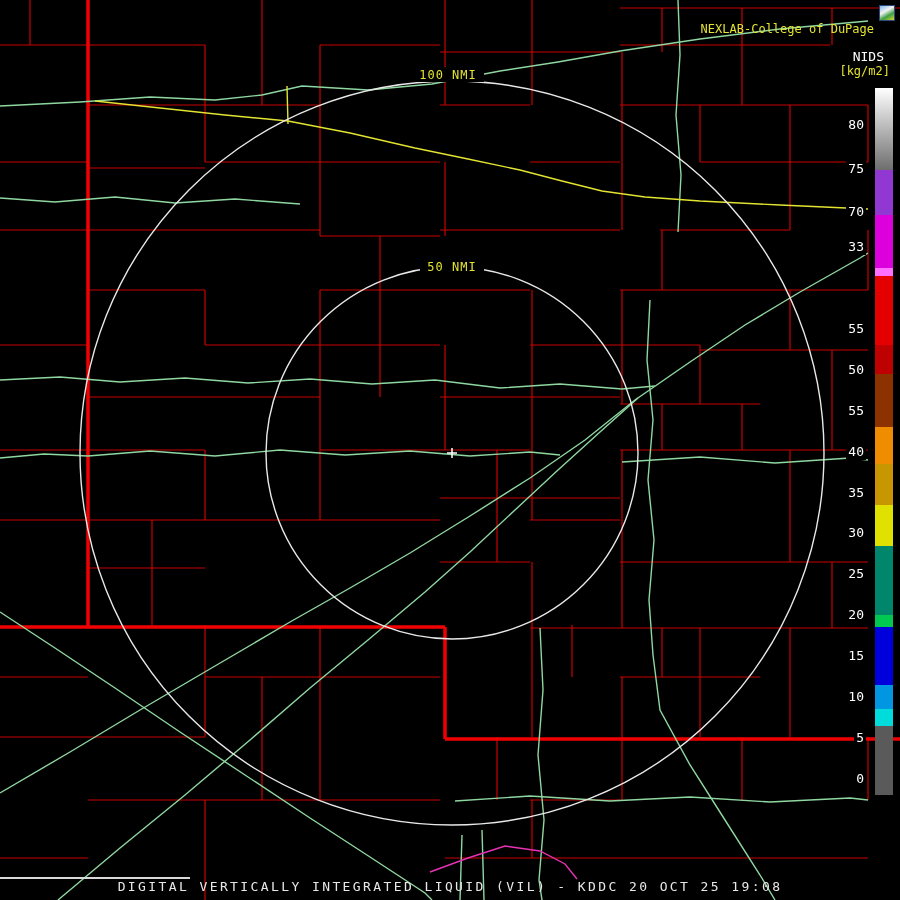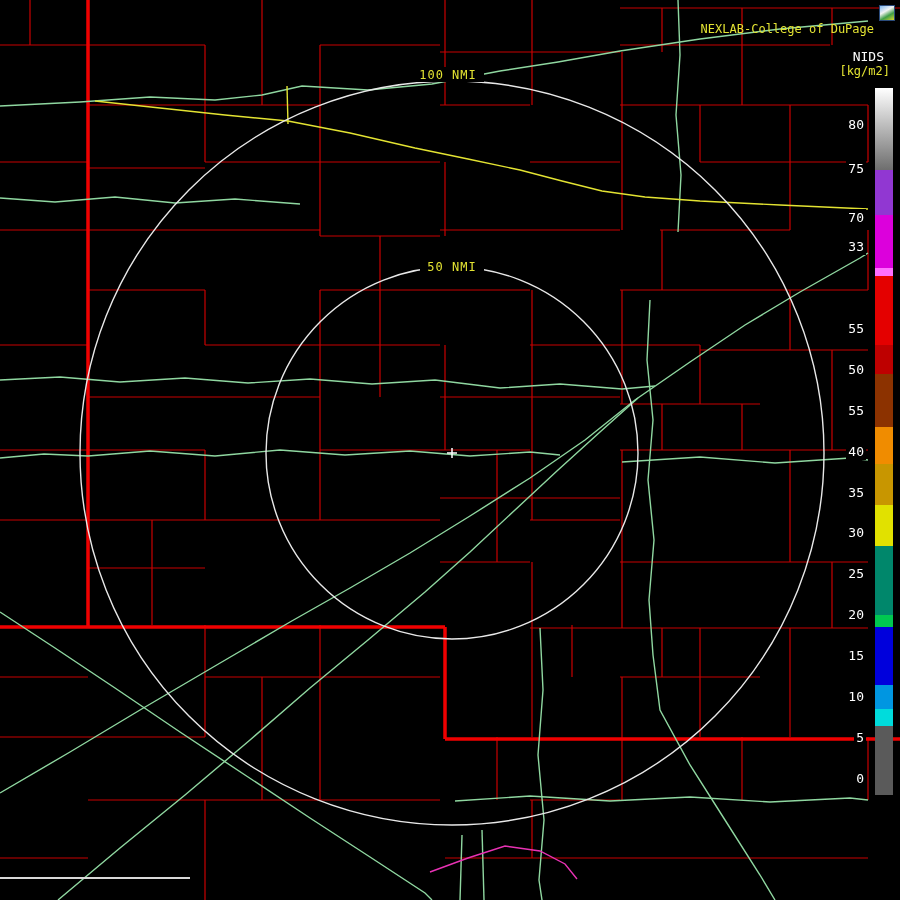--- a/index.html
+++ b/index.html
@@ -147,32 +147,33 @@
       <div class="cb-seg" style="top: 545.711px; height: 69.474px; background: rgb(0, 135, 107);"></div>
       <div class="cb-seg" style="top: 615.185px; height: 12.2601px; background: rgb(0, 200, 80);"></div>
       <div class="cb-seg" style="top: 627.445px; height: 57.2139px; background: rgb(0, 0, 220);"></div>
       <div class="cb-seg" style="top: 684.659px; height: 24.5202px; background: rgb(0, 150, 225);"></div>
       <div class="cb-seg" style="top: 709.179px; height: 16.3468px; background: rgb(0, 220, 220);"></div>
       <div class="cb-seg" style="top: 725.526px; height: 69.474px; background: rgb(90, 90, 90);"></div>
     </div>
   <div id="colorbar-ticks">
       <div class="cb-tick" style="top: 115.78px;">80</div>
       <div class="cb-tick" style="top: 144px; margin-top: 16px;">75</div>
-      <div class="cb-tick" style="top: 209px;">70</div>
+      <div class="cb-tick" style="top: 203px;">70</div>
       <div class="cb-tick" style="top: 238.382px;">33</div>
       <div class="cb-tick" style="top: 277px; margin-top: 46px;">60</div>
       <div class="cb-tick" style="top: 320.116px;">55</div>
       <div class="cb-tick" style="top: 360.983px;">50</div>
       <div class="cb-tick" style="top: 401.85px;">55</div>
       <div class="cb-tick" style="top: 442.717px;">40</div>
       <div class="cb-tick" style="top: 483.584px; margin-left: 44px;">35</div>
       <div class="cb-tick" style="top: 524.451px;">30</div>
       <div class="cb-tick" style="top: 565.318px;">25</div>
       <div class="cb-tick" style="top: 606.185px; text-align: right;">20</div>
       <div class="cb-tick" style="top: 647.052px;">15</div>
       <div class="cb-tick" style="top: 687.919px; text-align: right;">10</div>
       <div class="cb-tick" style="top: 728.786px;">5</div>
       <div class="cb-tick" style="top: 769.653px;">0</div>
     </div>
 
   <div id="footer-rule"></div>
+  <div id="caption">DIGITAL VERTICALLY INTEGRATED LIQUID (VIL) - KDDC 20 OCT 25 19:08</div>
 
 </div>
 
 </body></html>

